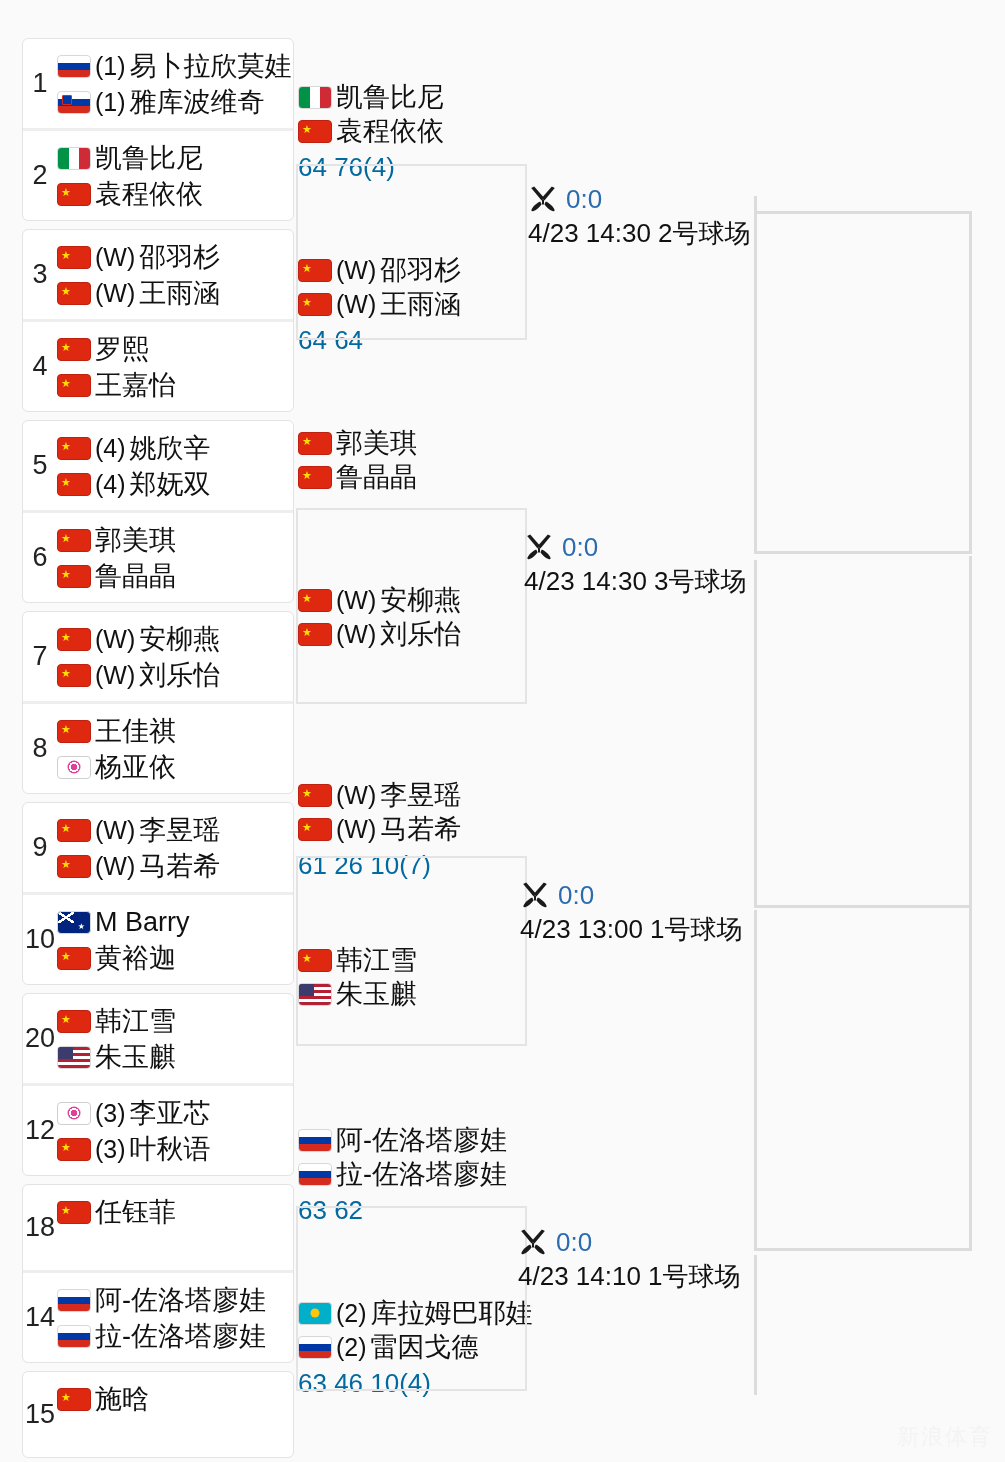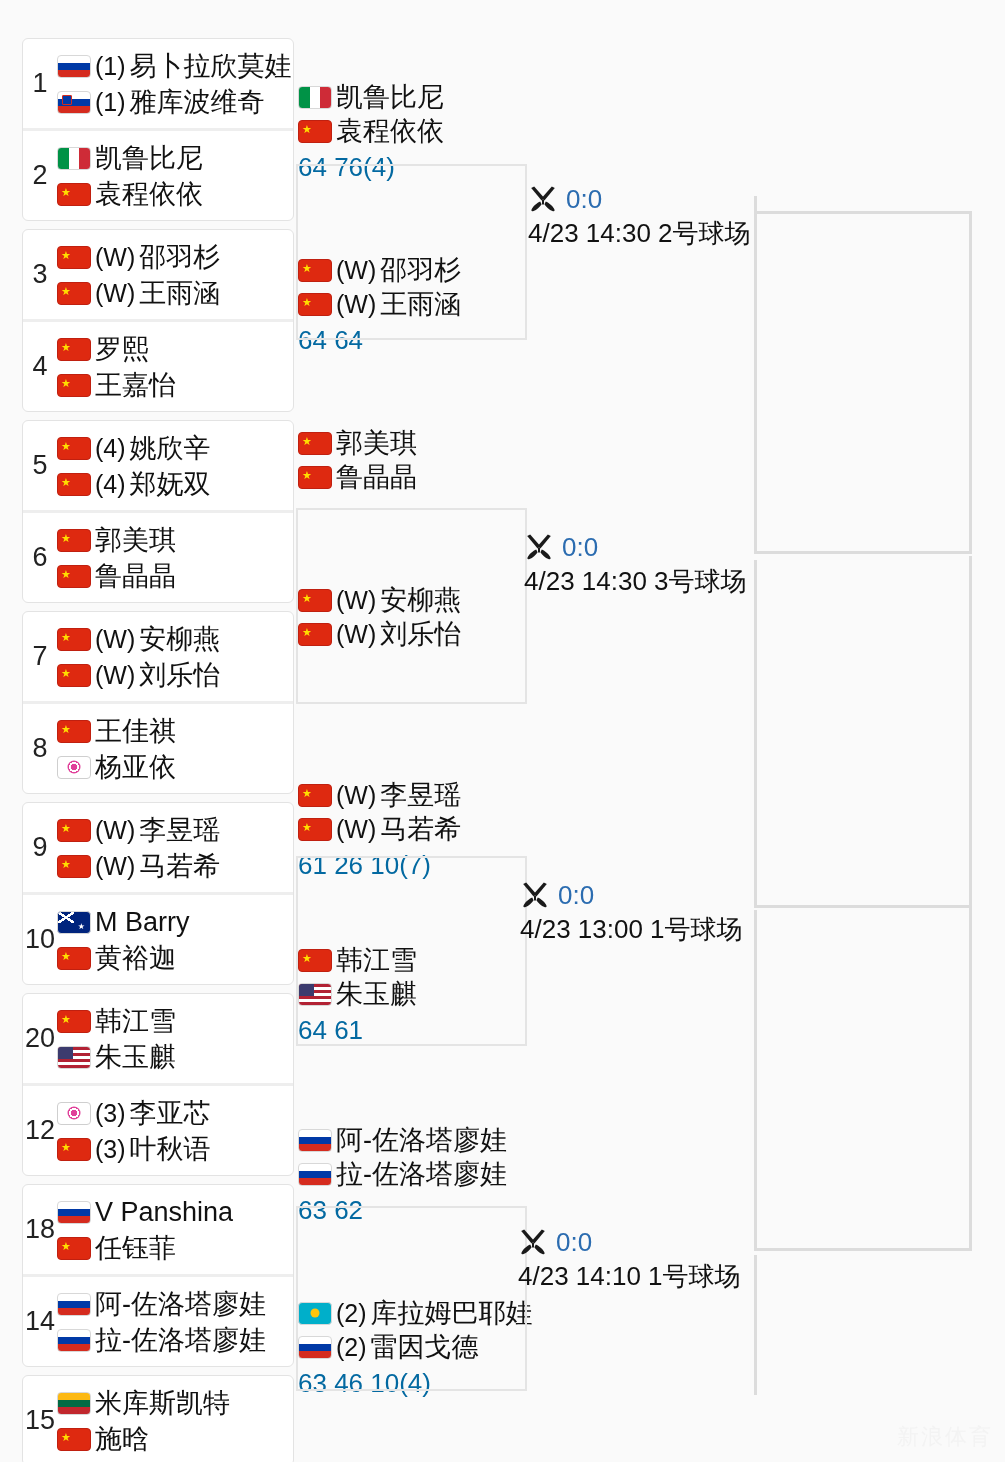--- a/index.html
+++ b/index.html
@@ -358,24 +358,20 @@
               <span class="pname">叶秋语</span>
             </div>
           </div>
         </div>
       </div>
       <div class="r1pair">
         <div class="r1entry">
           <div class="seedno">18</div>
           <div class="teamlines">
             <div class="pline">
-              <span class="flag ru"></span>
-              <span class="pname">V Panshina</span>
-            </div>
-            <div class="pline">
               <span class="flag cn"></span>
               <span class="pname">任钰菲</span>
             </div>
           </div>
         </div>
         <div class="r1entry">
           <div class="seedno">14</div>
           <div class="teamlines">
             <div class="pline">
               <span class="flag ru"></span>
@@ -386,24 +382,20 @@
               <span class="pname">拉-佐洛塔廖娃</span>
             </div>
           </div>
         </div>
       </div>
       <div class="r1pair">
         <div class="r1entry">
           <div class="seedno">15</div>
           <div class="teamlines">
             <div class="pline">
-              <span class="flag lt"></span>
-              <span class="pname">米库斯凯特</span>
-            </div>
-            <div class="pline">
               <span class="flag cn"></span>
               <span class="pname">施晗</span>
             </div>
           </div>
         </div>
       </div>
     </div>
 
   <div class="r2col" id="r2col">
       <div class="r2block" style="top:42px">
@@ -479,21 +471,20 @@
         <div class="r2team">
           <div class="pline">
             <span class="flag cn"></span>
             <span class="pname">韩江雪</span>
           </div>
           <div class="pline">
             <span class="flag us"></span>
             <span class="pname">朱玉麒</span>
           </div>
         </div>
-        <div class="r2score">64 61</div>
       </div>
       <div class="r2block" style="top:1085px">
         <div class="r2team">
           <div class="pline">
             <span class="flag ru"></span>
             <span class="pname">阿-佐洛塔廖娃</span>
           </div>
           <div class="pline">
             <span class="flag ru"></span>
             <span class="pname">拉-佐洛塔廖娃</span>

